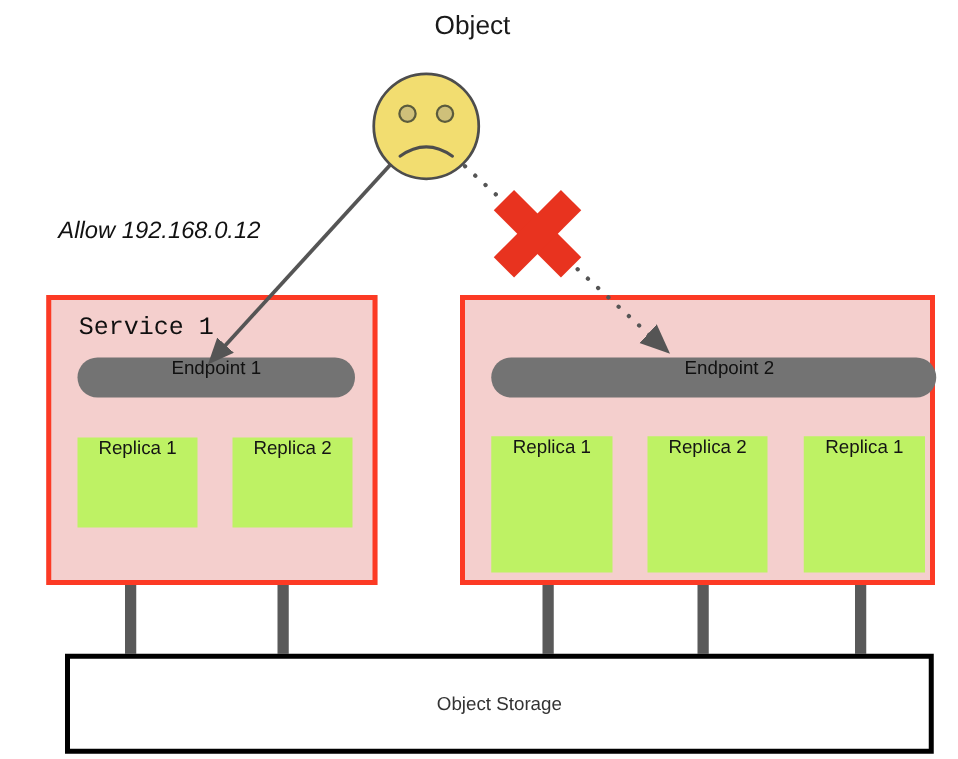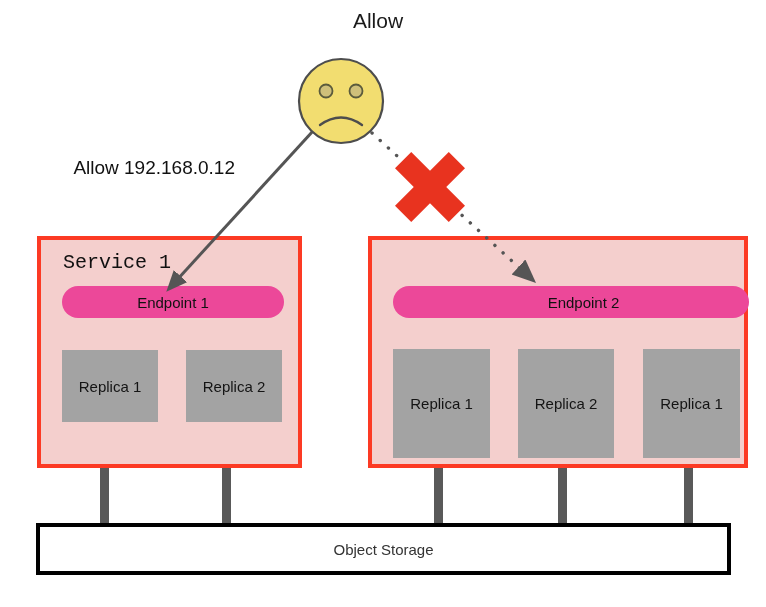--- a/index.html
+++ b/index.html
@@ -48,39 +48,37 @@
   .service-title {
     position: absolute;
     font-size: 20px;
     color: #101010;
     font-family: Liberation Mono, monospace;
     white-space: nowrap;
   }
 
   
   .endpoint-box {
-    background: #ec4899;
+    background: #737373;
     display: flex;
-    align-items: center;
     justify-content: center;
     box-sizing: border-box;
     border-radius: 16px;
   }
   .endpoint-label {
     font-size: 15px;
     color: #111111;
     font-family: "Liberation Sans", sans-serif;
     white-space: nowrap;
   }
 
   
   .replica-box {
-    background: #a3a3a3;
+    background: #bef264;
     display: flex;
-    align-items: center;
     justify-content: center;
     box-sizing: border-box;
   }
   .replica-label {
     font-size: 15px;
     color: #141414;
     font-family: "Liberation Sans", sans-serif;
     white-space: nowrap;
   }
 
@@ -133,23 +131,23 @@
     height: 607px;
     z-index: 12;
     pointer-events: none;
   }
 </style>
 </head>
 <body>
 
 <div id="canvas">
 
-  <div class="abs label-text actor-name" style="left:283px; top:8px; width:190px;">Allow</div>
-
-  <div class="abs label-text annotation" style="left:20px; top:156px; width:215px; text-align:right;">Allow 192.168.0.12</div>
+  <div class="abs label-text actor-name" style="left:283px; top:8px; width:190px;">Object</div>
+
+  <div class="abs label-text annotation" style="left:20px; top:173px; width:215px; text-align:center;font-style:italic;">Allow 192.168.0.12</div>
 
 
   <div class="abs pipe" style="left:100px; top:316px; height:34px;"></div>
   <div class="abs pipe" style="left:222px; top:316px; height:34px;"></div>
   <div class="abs pipe" style="left:100px; top:414px; height:112px;"></div>
   <div class="abs pipe" style="left:222px; top:414px; height:112px;"></div>
 
   <div class="abs pipe" style="left:434px; top:316px; height:34px;"></div>
   <div class="abs pipe" style="left:558px; top:316px; height:34px;"></div>
   <div class="abs pipe" style="left:684px; top:316px; height:34px;"></div>
@@ -182,21 +180,21 @@
       <span class="replica-label">Replica 1</span>
     </div>
     <div class="abs replica-box" style="left:146px; top:109px; width:96px; height:109px;">
       <span class="replica-label">Replica 2</span>
     </div>
     <div class="abs replica-box" style="left:271px; top:109px; width:97px; height:109px;">
       <span class="replica-label">Replica 1</span>
     </div>
   </div>
 
-  <div class="abs storage-box" style="left:36px; top:523px; width:695px; height:52px;">
+  <div class="abs storage-box" style="left:52px; top:523px; width:695px; height:80px;">
     <span class="storage-label">Object Storage</span>
   </div>
 
   <svg id="overlay" viewBox="0 0 766 607" xmlns="http://www.w3.org/2000/svg">
     <defs>
       <marker id="arrowSolid" markerWidth="9" markerHeight="9" refX="2.2" refY="3" orient="auto" markerUnits="strokeWidth">
         <path d="M0,0 L0,6 L7,3 z" fill="#555555"></path>
       </marker>
       <marker id="arrowDotted" markerWidth="9" markerHeight="9" refX="2.2" refY="3" orient="auto" markerUnits="strokeWidth">
         <path d="M0,0 L0,6 L7,3 z" fill="#555555"></path>

